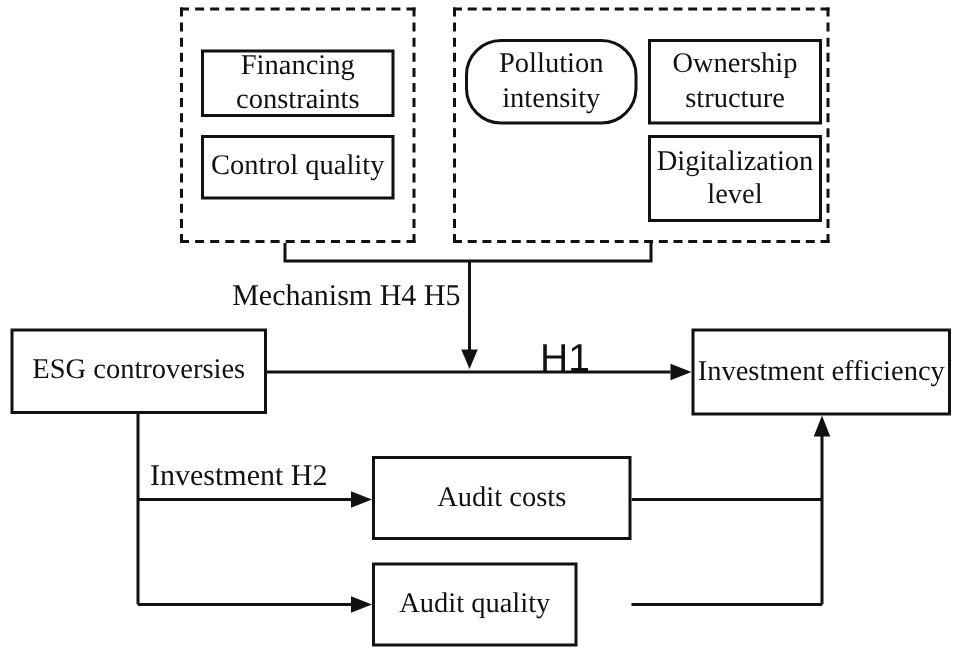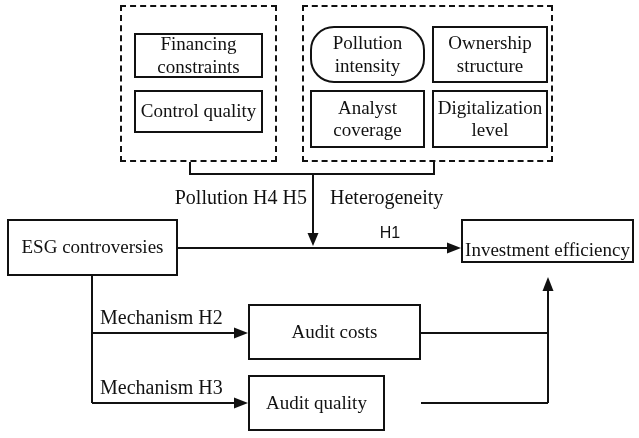--- a/index.html
+++ b/index.html
@@ -55,35 +55,35 @@
     line-height: 1.16;
     padding: 0 2px;
   }
   .node-financing  { left: 134px; top: 33px;  width: 129px; height: 45px; }
   .node-control    { left: 134px; top: 90px;  width: 129px; height: 43px; text-align: center; }
   .node-pollution  { left: 310px; top: 26px;  width: 115px; height: 57px; border-radius: 24px; }
   .node-ownership  { left: 432px; top: 26px;  width: 116px; height: 57px; }
   .node-analyst    { left: 310px; top: 90px;  width: 115px; height: 58px; }
   .node-digital    { left: 432px; top: 90px;  width: 116px; height: 58px; }
   .node-esg        { left: 7px;   top: 219px; width: 171px; height: 57px; }
-  .node-investment { left: 461px; top: 219px; width: 173px; height: 44px; align-items: flex-end; }
+  .node-investment { left: 461px; top: 219px; width: 173px; height: 58px; }
   .node-agency     { left: 248px; top: 304px; width: 173px; height: 56px; }
   .node-audit      { left: 248px; top: 375px; width: 137px; height: 56px; }
   .edge-label {
     position: absolute;
     font-size: 20px;
     line-height: 1.15;
     white-space: nowrap;
   }
   .lbl-moderating    { left: 140px; top: 186px; width: 167px; text-align: right; }
   .lbl-heterogeneity { left: 330px; top: 186px; }
   .lbl-h1 {
-    left: 360px; top: 224px; width: 60px; text-align: center;
+    left: 360px; top: 224px; width: 60px; text-align: left;
     font-family: "Liberation Sans", sans-serif;
-    font-size: 16px;
+    font-size: 26px;
   }
   .lbl-mech2 { left: 100px; top: 306px; }
   .lbl-mech3 { left: 100px; top: 376px; }
 </style>
 </head>
 <body>
 
 <div class="canvas">
 
   <svg class="connectors" viewBox="0 0 639 438" xmlns="http://www.w3.org/2000/svg">
@@ -119,39 +119,34 @@
   <div class="node node-control">
     <span>Control quality</span>
   </div>
 
   <div class="node node-pollution">
     <span>Pollution intensity</span>
   </div>
   <div class="node node-ownership">
     <span>Ownership structure</span>
   </div>
-  <div class="node node-analyst">
-    <span>Analyst coverage</span>
-  </div>
   <div class="node node-digital">
     <span>Digitalization level</span>
   </div>
 
   <div class="node node-esg">
     <span>ESG controversies</span>
   </div>
   <div class="node node-investment">
     <span>Investment efficiency</span>
   </div>
   <div class="node node-agency">
     <span>Audit costs</span>
   </div>
   <div class="node node-audit">
     <span>Audit quality</span>
   </div>
 
-  <div class="edge-label lbl-moderating">Pollution H4 H5</div>
-  <div class="edge-label lbl-heterogeneity">Heterogeneity</div>
+  <div class="edge-label lbl-moderating">Mechanism H4 H5</div>
   <div class="edge-label lbl-h1">H1</div>
-  <div class="edge-label lbl-mech2">Mechanism H2</div>
-  <div class="edge-label lbl-mech3">Mechanism H3</div>
+  <div class="edge-label lbl-mech2">Investment H2</div>
 
 </div>
 
 </body></html>

